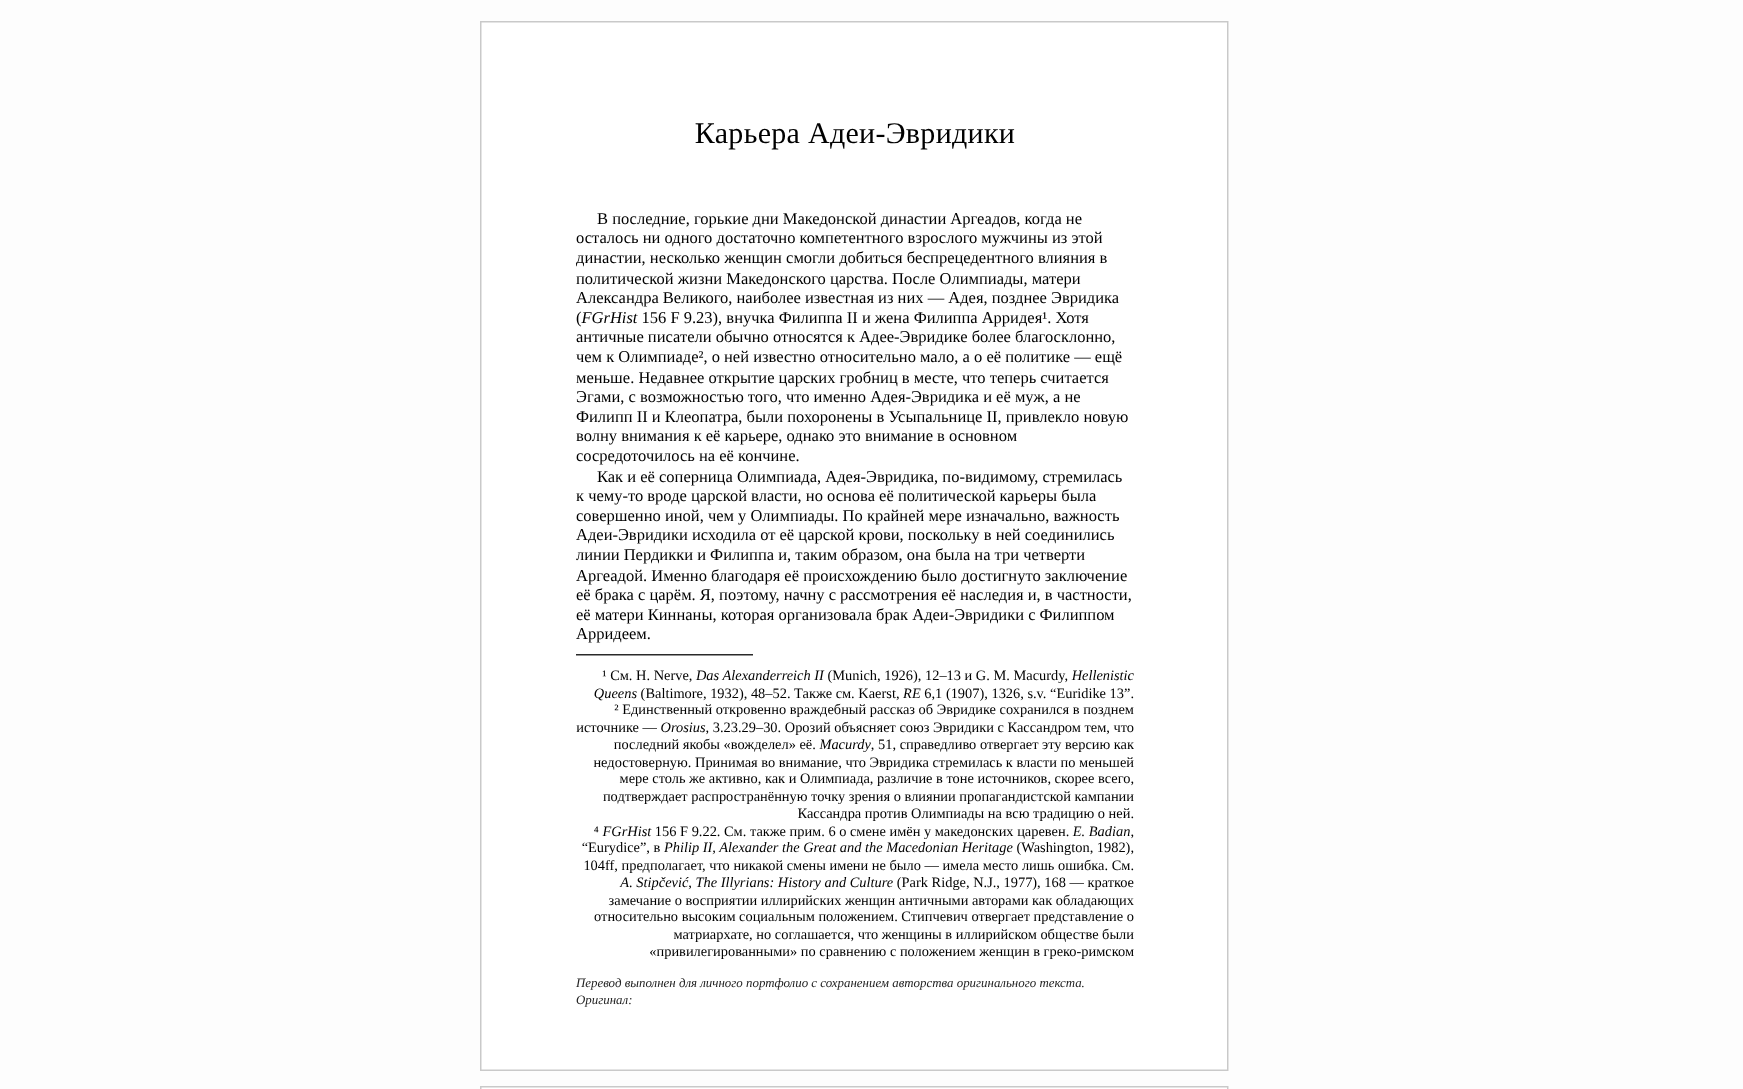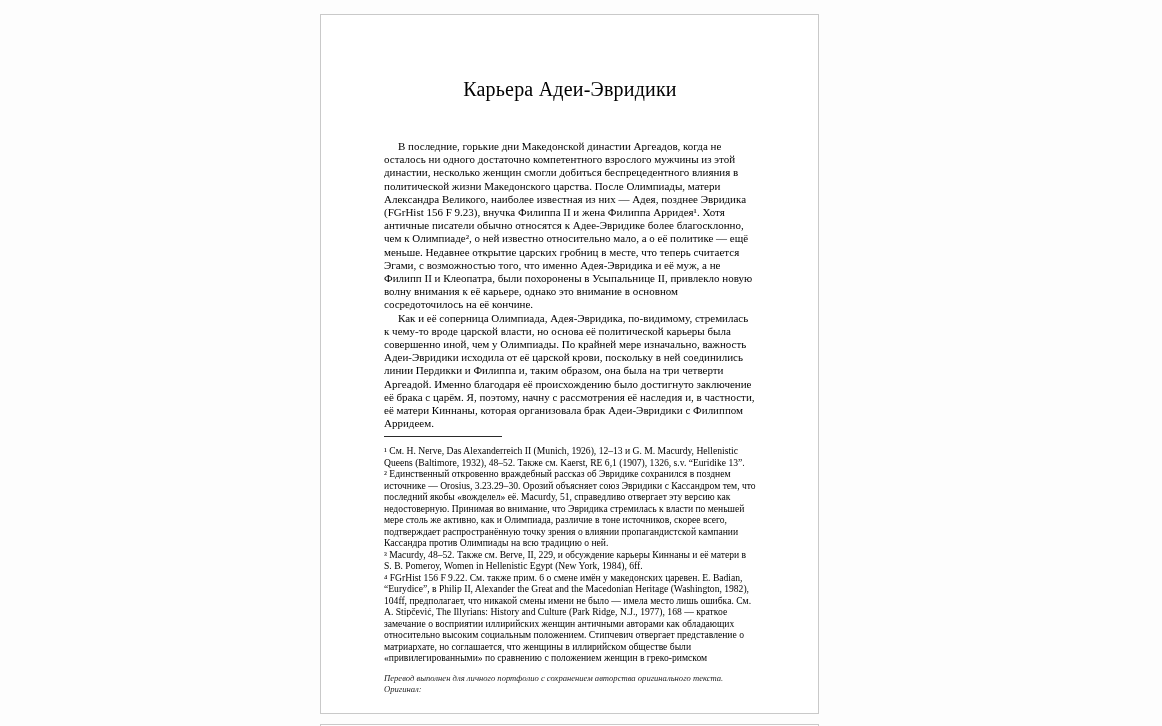--- a/index.html
+++ b/index.html
@@ -35,30 +35,30 @@
     text-align: center;
     margin-bottom: 39px;
     letter-spacing: 0.2px;
   }
   .body-text p {
     font-size: 11px;
     line-height: 13.2px;
     text-indent: 14px;
     text-align: left;
   }
-  .it { }
+  .it { font-style: italic; }
   .fn-sep {
     width: 118px;
     border-bottom: 1px solid #2a2a2a;
     margin: 6px 0 8px 0;
   }
   .footnotes p {
     font-size: 9.6px;
     line-height: 11.5px;
-    text-align: left;
+    text-align: right;
   }
   .trans-note {
     font-size: 8.6px;
     line-height: 11px;
     font-style: italic;
     color: #222;
     margin-top: 9px;
   }
 </style>
 </head>
@@ -80,21 +80,20 @@
     </div>
 
     <div class="fn-sep"></div>
 
     <div class="footnotes">
 
       <p><span>¹ См. H. Nerve, </span><span class="it">Das Alexanderreich II</span><span> (Munich, 1926), 12–13 и G. M. Macurdy, </span><span class="it">Hellenistic Queens</span><span> (Baltimore, 1932), 48–52. Также см. Kaerst, </span><span class="it">RE</span><span> 6,1 (1907), 1326, s.v. “Euridike 13”.</span></p>
 
       <p><span>² Единственный откровенно враждебный рассказ об Эвридике сохранился в позднем источнике — </span><span class="it">Orosius</span><span>, 3.23.29–30. Орозий объясняет союз Эвридики с Кассандром тем, что последний якобы «вожделел» её. </span><span class="it">Macurdy</span><span>, 51, справедливо отвергает эту версию как недостоверную. Принимая во внимание, что Эвридика стремилась к власти по меньшей мере столь же активно, как и Олимпиада, различие в тоне источников, скорее всего, подтверждает распространённую точку зрения о влиянии пропагандистской кампании Кассандра против Олимпиады на всю традицию о ней.</span></p>
 
-      <p><span>³ </span><span class="it">Macurdy</span><span>, 48–52. Также см. Berve, II, 229, и обсуждение карьеры Киннаны и её матери в S. B. Pomeroy, </span><span class="it">Women in Hellenistic Egypt</span><span> (New York, 1984), 6ff.</span></p>
 
       <p><span>⁴ </span><span class="it">FGrHist</span><span> 156 F 9.22. См. также прим. 6 о смене имён у македонских царевен. </span><span class="it">E. Badian</span><span>, “Eurydice”, в </span><span class="it">Philip II, Alexander the Great and the Macedonian Heritage</span><span> (Washington, 1982), 104ff, предполагает, что никакой смены имени не было — имела место лишь ошибка. См. </span><span class="it">A. Stipčević</span><span>, </span><span class="it">The Illyrians: History and Culture</span><span> (Park Ridge, N.J., 1977), 168 — краткое замечание о восприятии иллирийских женщин античными авторами как обладающих относительно высоким социальным положением. Стипчевич отвергает представление о матриархате, но соглашается, что женщины в иллирийском обществе были «привилегированными» по сравнению с положением женщин в греко-римском</span></p>
 
     </div>
 
     <p class="trans-note"><span>Перевод выполнен для личного портфолио с сохранением авторства оригинального текста. Оригинал:</span><br></p>
 
   </div>
 
   <div class="page-next"></div>

